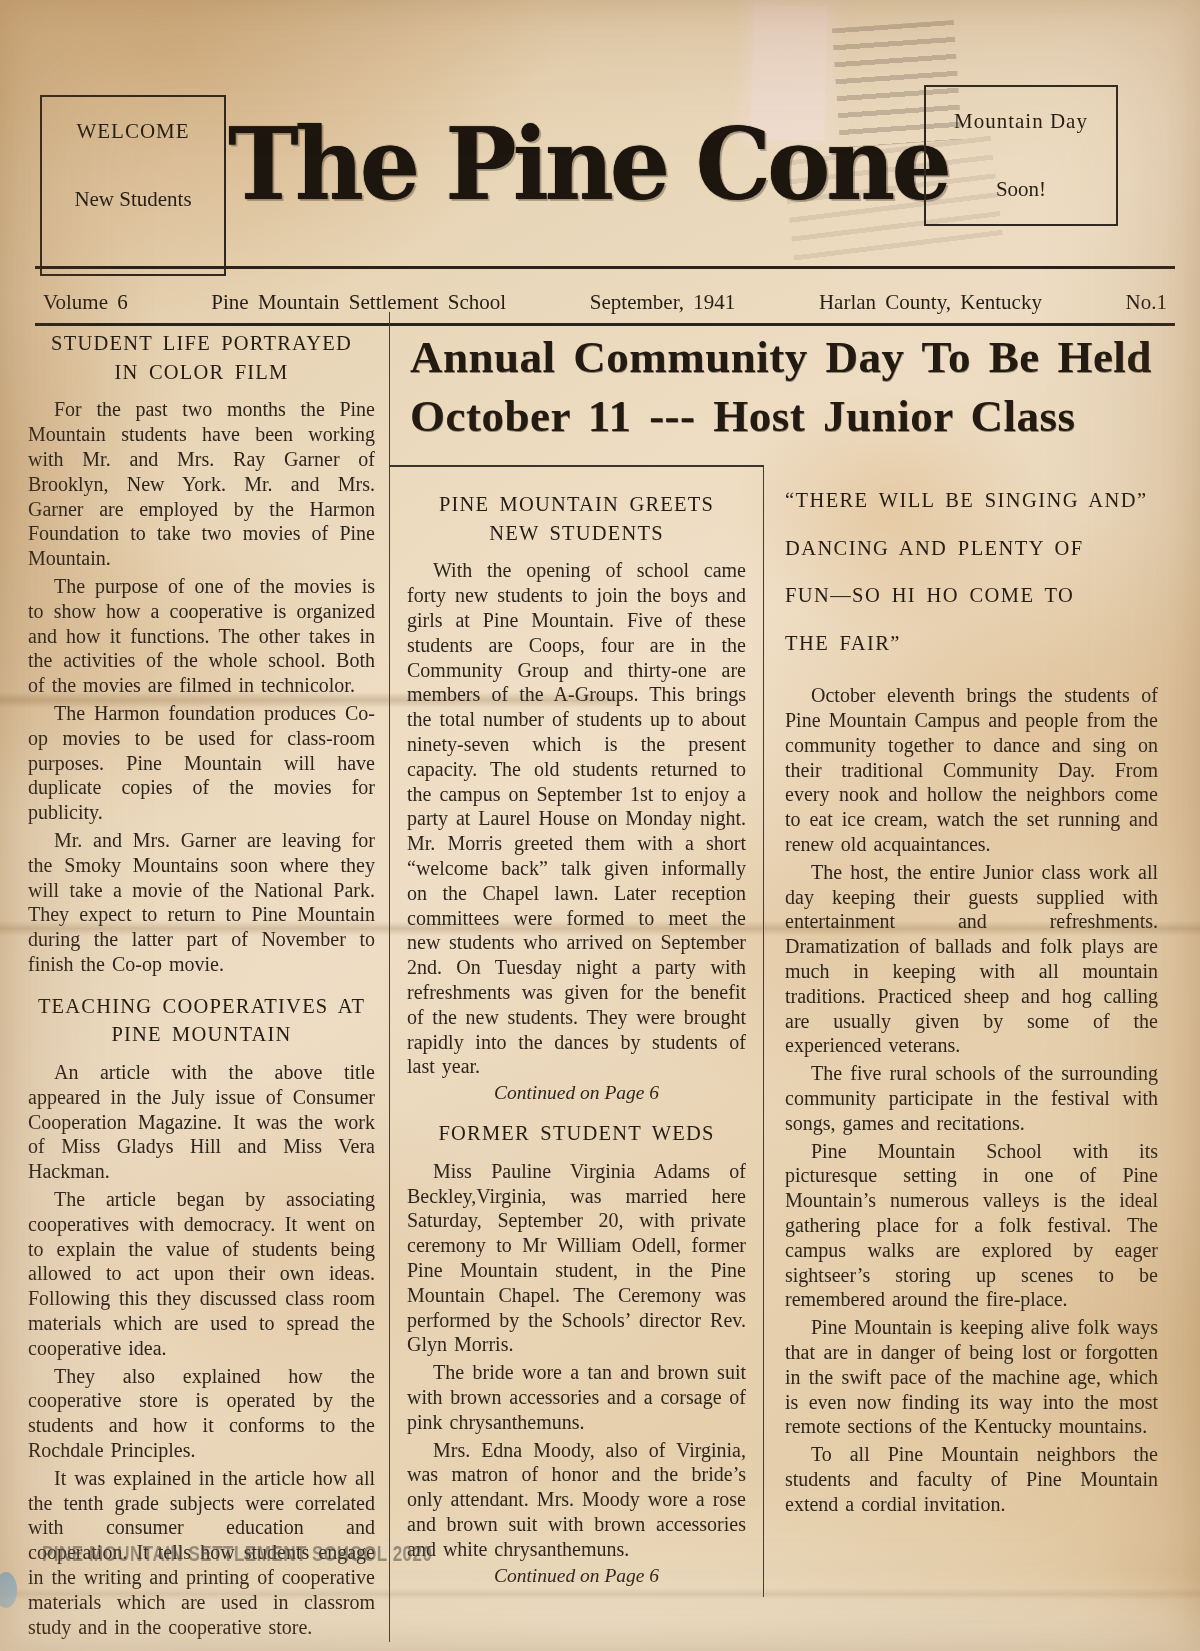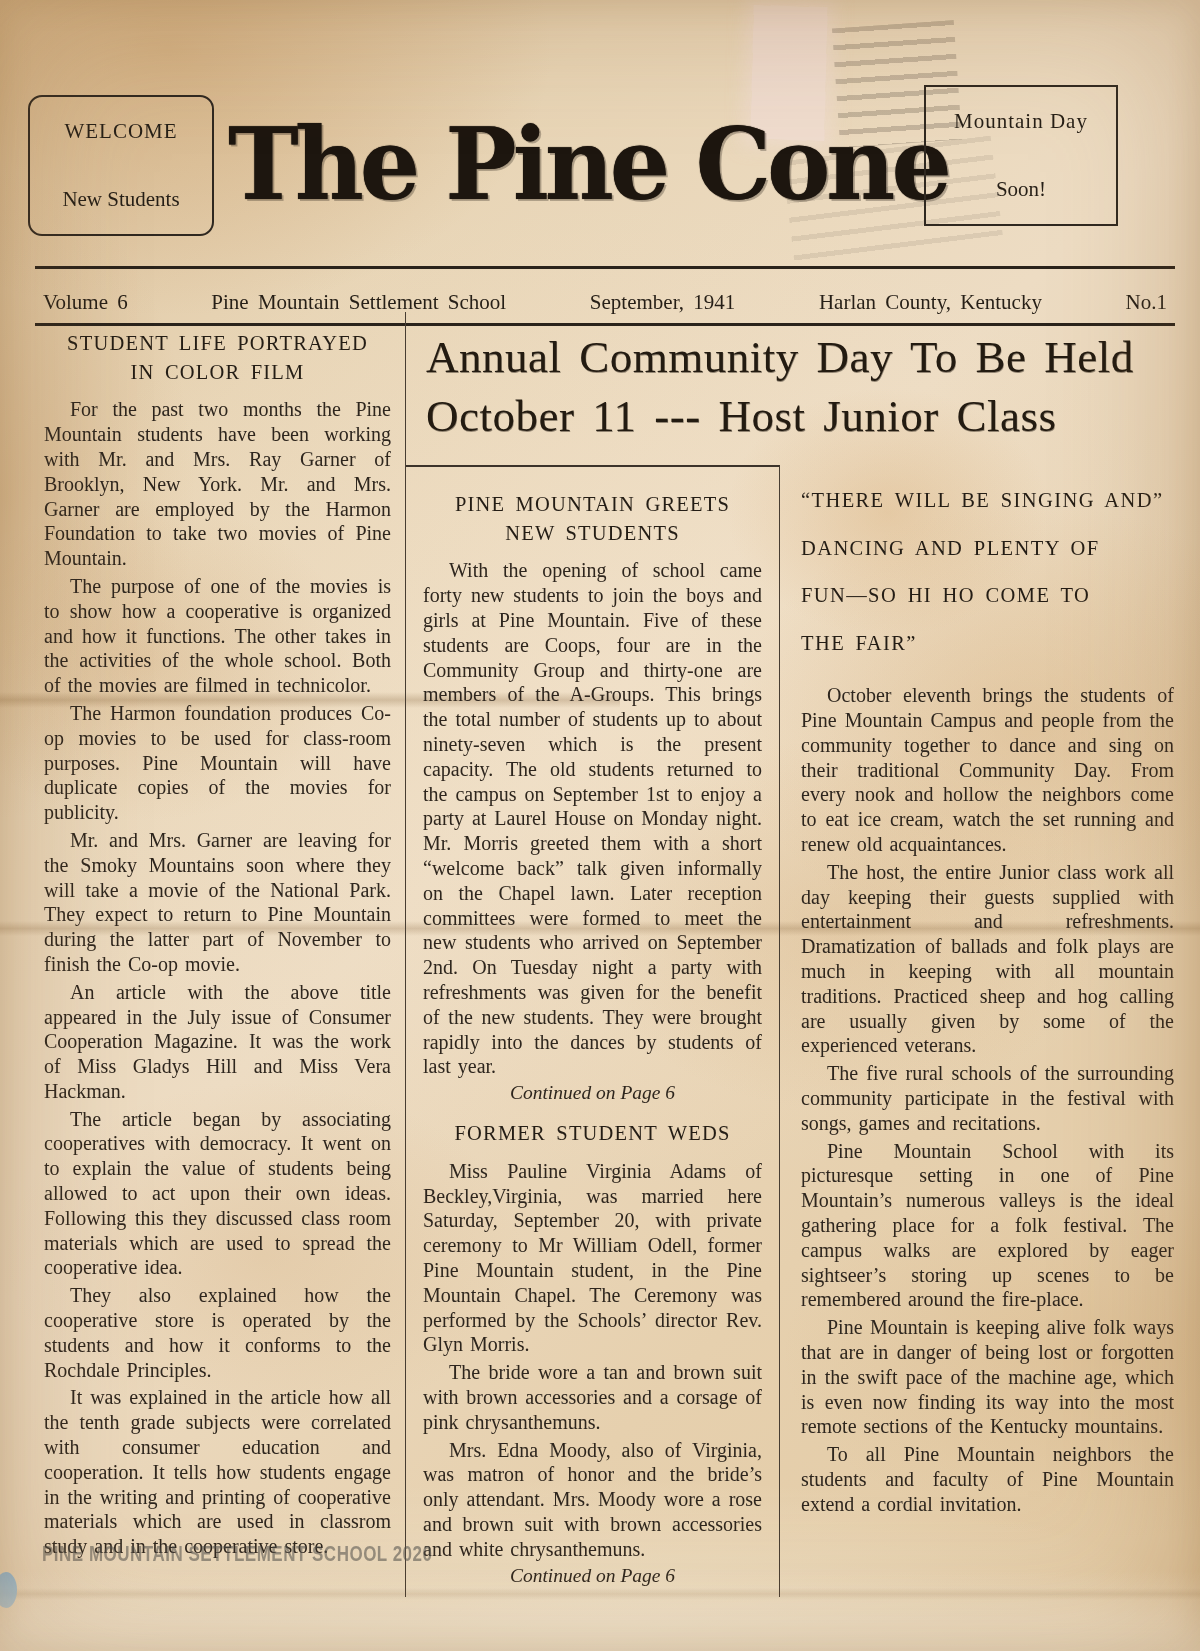--- a/index.html
+++ b/index.html
@@ -49,41 +49,41 @@
   .postmark-lines-2 { position:absolute; left:788px; top:148px; width:210px; height:110px;
     opacity:.14; transform:rotate(-7deg); pointer-events:none;
     background:repeating-linear-gradient(to bottom, rgba(62,52,42,0.7) 0 5px, transparent 5px 19px); }
   .blue-spot { position:absolute; left:-5px; top:1572px; width:22px; height:36px;
     background:#85b6dc; border-radius:50%; opacity:.85; pointer-events:none; }
   .bottom-edge { position:absolute; left:0; right:0; bottom:0; height:80px; pointer-events:none;
     background:linear-gradient(to bottom, transparent, rgba(247,238,220,0.75)); }
 
   
   .mast-box { position:absolute; border:2px solid #2f2820; text-align:center; }
-  .mast-box-left  { left:28px;  top:95px; width:186px; height:141px;border-radius:14px; }
+  .mast-box-left  { left:40px;  top:95px; width:186px; height:181px; }
   .mast-box-right { left:924px; top:85px; width:194px; height:141px; }
   .mast-box .bl1 { margin-top:22px; font-size:21px; letter-spacing:1px; color:#261f17; }
   .mast-box .bl2 { margin-top:43px; font-size:21px; color:#261f17; }
   .mast-title { position:absolute; left:228px; top:84px; width:682px; height:160px;
     text-align:center; font-family:"DejaVu Serif", serif; font-weight:bold;
     font-size:95px; line-height:160px; letter-spacing:-4px; color:#1d160f;
     text-shadow:0 0 1px #1d160f, 2px 2px 0 rgba(29,22,15,0.28);
     transform:scaleY(1.05); transform-origin:center; white-space:nowrap; }
 
   
   .dateline { position:absolute; left:35px; top:266px; width:1140px;
     border-top:3px solid #2a231b; border-bottom:3px solid #2a231b;
     padding:21px 8px 8px; display:flex; justify-content:space-between;
     font-size:21px; color:#261f17; word-spacing:4px; }
 
   
-  .content { position:absolute; left:40px; top:312px; width:1140px; display:flex; }
+  .content { position:absolute; left:24px; top:312px; width:1140px; display:flex; }
   .col-left { width:366px; padding:2px 14px 0 4px; border-right:1.5px solid #473d32; }
   .main { flex:1; }
-  .headline { padding:16px 0 20px 20px; font-size:45px; font-weight:normal;
+  .headline { padding:16px 0 20px 20px; font-size:45px; font-weight:bold;
     line-height:1.3; color:#231b11; letter-spacing:0.5px; word-spacing:6px;
     text-shadow:0.5px 0.5px 0 rgba(35,27,17,0.45); }
   .main-cols { display:flex; }
   .col-mid { width:374px; border-top:2px solid #3c332a; border-right:1.5px solid #473d32;
     padding:8px 17px 0 17px; }
   .col-right { flex:1; padding:4px 6px 0 21px; }
 
   .body-text p { font-size:20px; line-height:1.24; text-align:justify;
     text-indent:26px; margin-bottom:3px; word-spacing:2px; color:#2e261e; }
   .art-title { text-align:center; font-size:20.5px; letter-spacing:1.2px;
@@ -136,20 +136,24 @@
     <div class="col-left body-text">
       <div class="art-title">
         <div>STUDENT LIFE PORTRAYED</div>
         <div>IN COLOR FILM</div>
       </div>
       <p>For the past two months the Pine Mountain students have been working with Mr. and Mrs. Ray Garner of Brooklyn, New York. Mr. and Mrs. Garner are employed by the Harmon Foundation to take two movies of Pine Mountain.</p>
       <p>The purpose of one of the movies is to show how a cooperative is organized and how it functions. The other takes in the activities of the whole school.  Both of the movies are filmed in technicolor.</p>
       <p>The Harmon foundation produces Co-op movies to be used for class-room purposes.  Pine Mountain will have duplicate copies of the movies for publicity.</p>
       <p>Mr. and Mrs. Garner are leaving for the Smoky Mountains soon where they will take a movie of the National Park.  They expect to return to Pine Mountain during the latter part of November to finish the Co-op movie.</p>
 
+      <div class="art-title">
+        <div>TEACHING COOPERATIVES AT</div>
+        <div>PINE MOUNTAIN</div>
+      </div>
       <p>An article with the above title appeared in the July issue of Consumer Cooperation Magazine. It was the work of Miss Gladys Hill and Miss Vera Hackman.</p>
       <p>The article began by associating cooperatives with democracy. It went on to explain the value of students being allowed to act upon their own ideas. Following this they discussed class room materials which are used to spread the cooperative idea.</p>
       <p>They also explained how the cooperative store is operated by the students and how it conforms to the Rochdale Principles.</p>
       <p>It was explained in the article how all the tenth grade subjects were correlated with consumer education and cooperation. It tells how students engage in the writing and printing of cooperative materials which are used in classrom study and in the cooperative store.</p>
     </div>
 
     <div class="main">
       <div class="headline">
         <div>Annual Community Day To Be Held</div>
         <div>October 11 --- Host Junior Class</div>

